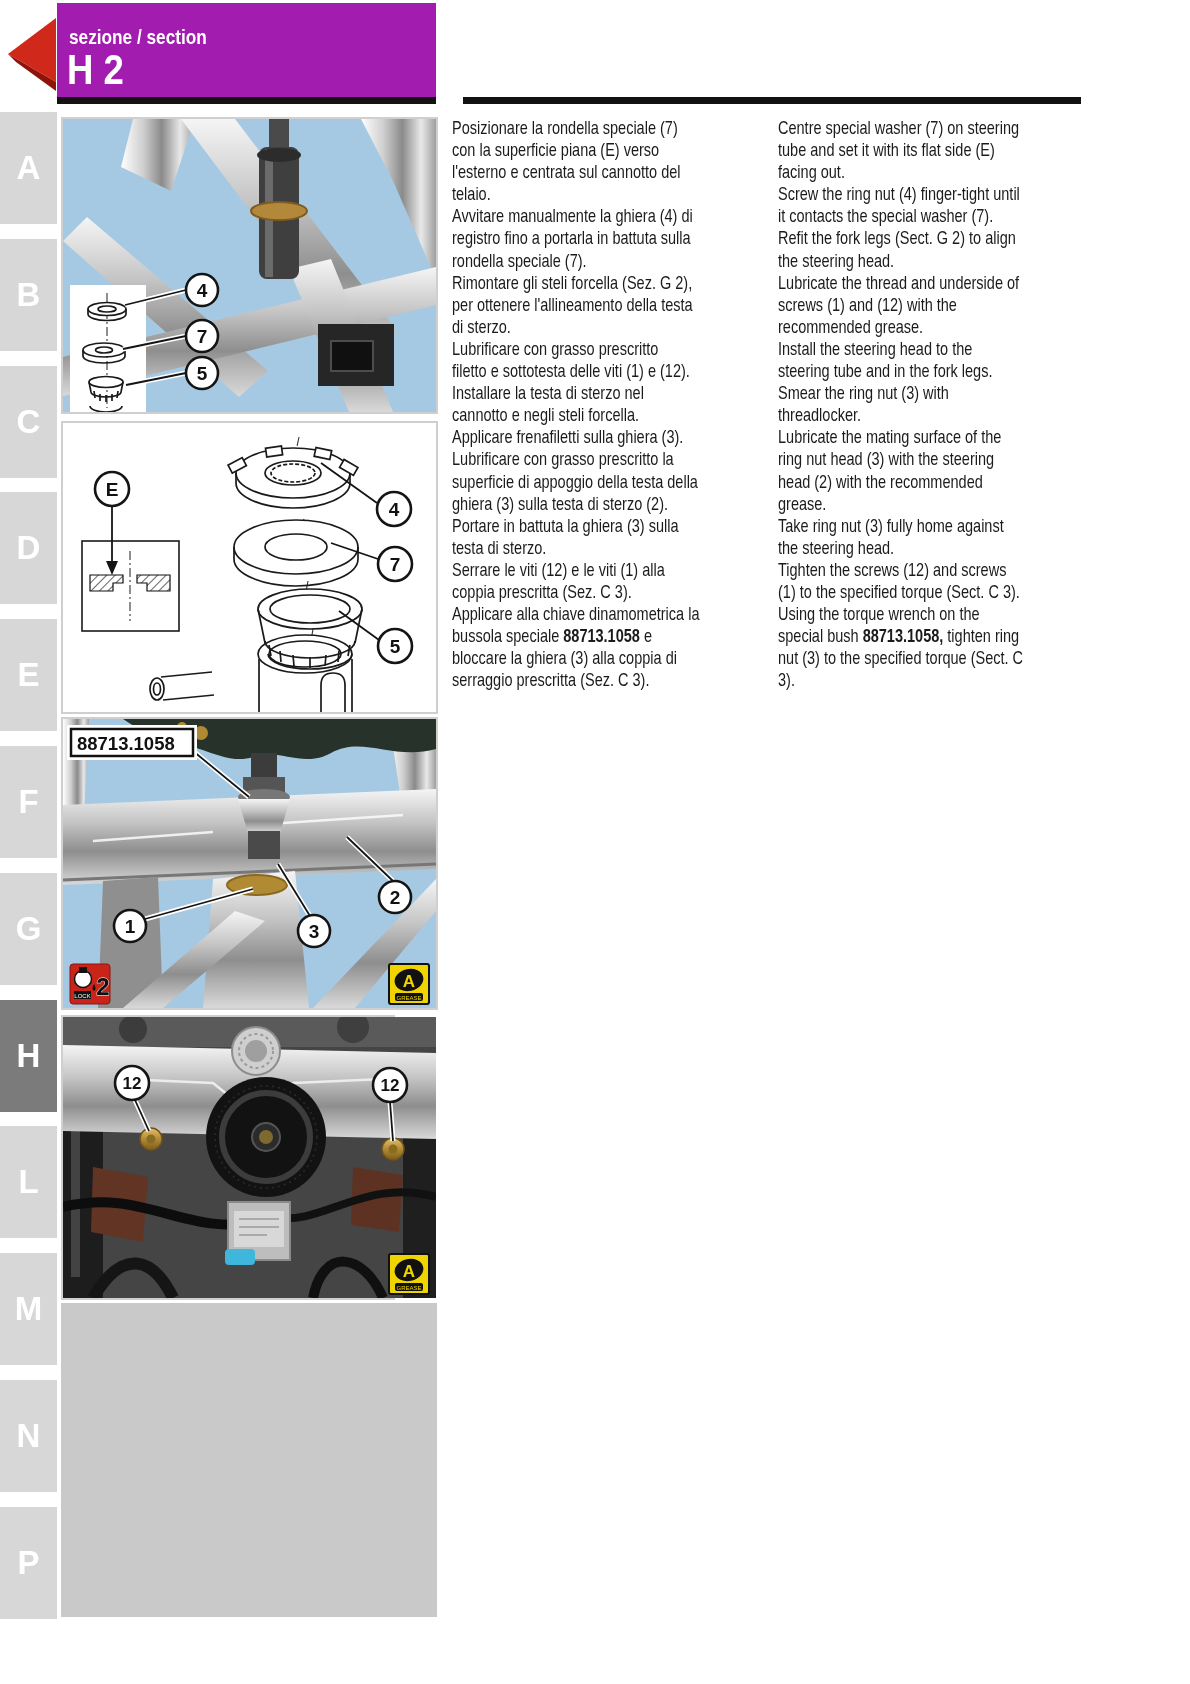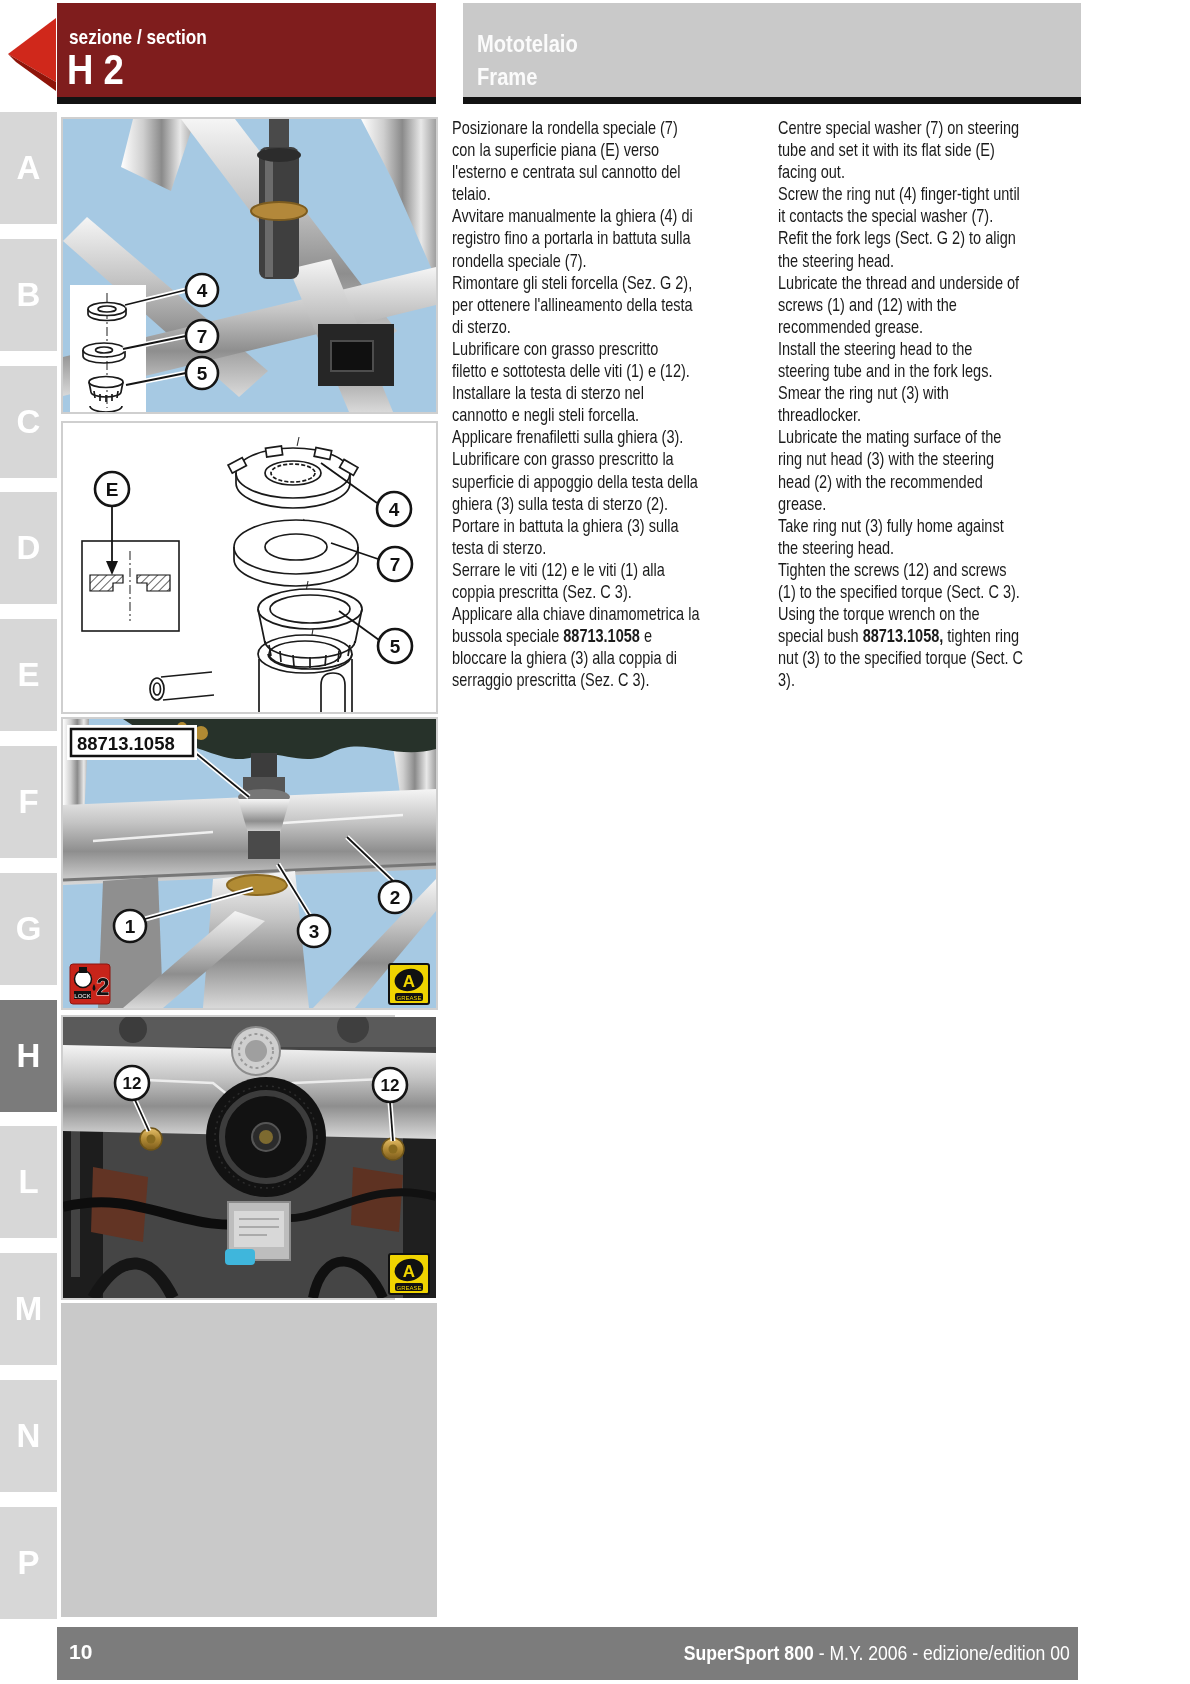--- a/index.html
+++ b/index.html
@@ -1,21 +1,21 @@
 <!DOCTYPE html>
 <html><head>
 <meta charset="utf-8">
 <style>
   html,body{margin:0;padding:0;background:#fff}
   #page{position:relative;width:1190px;height:1684px;background:#ffffff;
         font-family:"Liberation Sans","DejaVu Sans",sans-serif;overflow:hidden}
   .abs{position:absolute}
 
   
-  .hdr-left{left:57px;top:3px;width:379px;height:94px;background:#7f1d1d}
+  .hdr-left{left:57px;top:3px;width:379px;height:94px;background:#a21caf}
   .hdr-right{left:463px;top:3px;width:618px;height:94px;background:#c9c9c9}
   .hdr-rule{height:7px;background:#121212}
   .sec-label{left:12px;top:22px;font-size:21px;font-weight:bold;color:#fff;
              transform:scaleX(.82);transform-origin:0 0;white-space:nowrap}
   .sec-code{left:10px;top:42px;font-size:43px;font-weight:bold;color:#fff;
             transform:scaleX(.85);transform-origin:0 0;white-space:nowrap}
   .ttl{left:14px;font-size:24px;font-weight:bold;color:#fbfbfb;
        transform:scaleX(.84);transform-origin:0 0;white-space:nowrap}
 
   
@@ -89,24 +89,20 @@
     <polygon points="52,6 52,70 4,42" fill="#d0281b"></polygon>
     <polygon points="4,42 52,70 52,79 12,50" fill="#8e1409"></polygon>
   </svg>
 
   <div class="abs hdr-left">
     <div class="abs sec-label">sezione / section</div>
     <div class="abs sec-code">H 2</div>
   </div>
   <div class="abs hdr-rule" style="left:57px;top:97px;width:379px"></div>
 
-  <div class="abs hdr-right">
-    <div class="abs ttl" style="top:27px">Mototelaio</div>
-    <div class="abs ttl" style="top:60px">Frame</div>
-  </div>
   <div class="abs hdr-rule" style="left:463px;top:97px;width:618px"></div>
 
   <div id="sidebar" class="abs" style="left:0;top:0;width:57px;height:1684px">
       <div class="tab" style="top: 112px;">A</div>
       <div class="tab" style="top: 239px;">B</div>
       <div class="tab" style="top: 366px;">C</div>
       <div class="tab" style="top: 492px;">D</div>
       <div class="tab" style="top: 619px;">E</div>
       <div class="tab" style="top: 746px;">F</div>
       <div class="tab" style="top: 873px;">G</div>
@@ -415,20 +411,14 @@
       <div class="tl"><span>Take ring nut (3) fully home against</span></div>
       <div class="tl"><span>the steering head.</span></div>
       <div class="tl"><span>Tighten the screws (12) and screws</span></div>
       <div class="tl"><span>(1) to the specified torque (Sect. C 3).</span></div>
       <div class="tl"><span>Using the torque wrench on the</span></div>
       <div class="tl"><span>special bush </span><b>88713.1058,</b><span> tighten ring</span></div>
       <div class="tl"><span>nut (3) to the specified torque (Sect. C</span></div>
       <div class="tl"><span>3).</span></div>
     </div>
 
-  <div class="abs footer">
-    <div class="abs f-page">10</div>
-    <div class="abs f-right">
-      <b>SuperSport 800</b><span> - M.Y. 2006 - edizione/edition 00</span>
-    </div>
-  </div>
 
 </div>
 
 </body></html>

